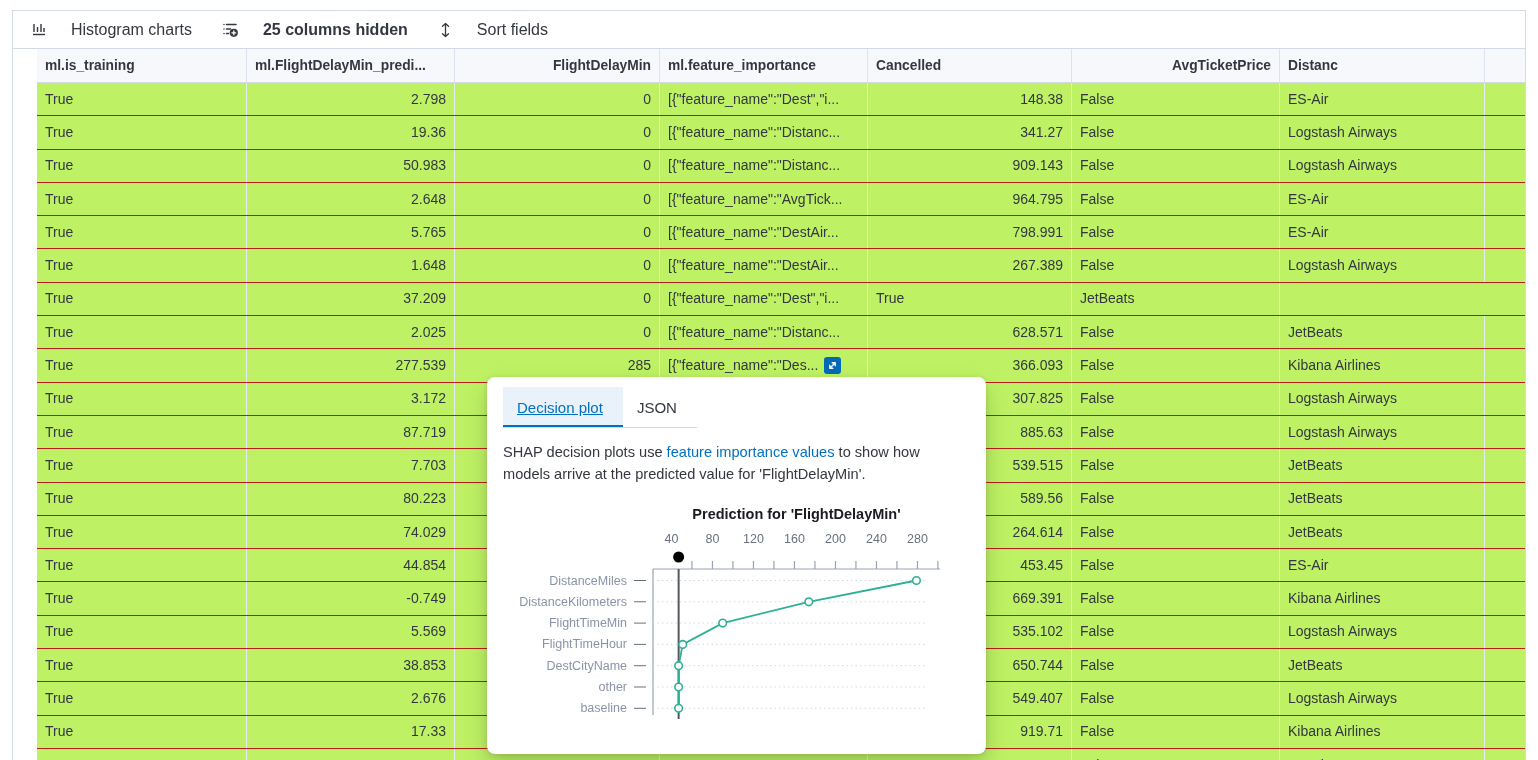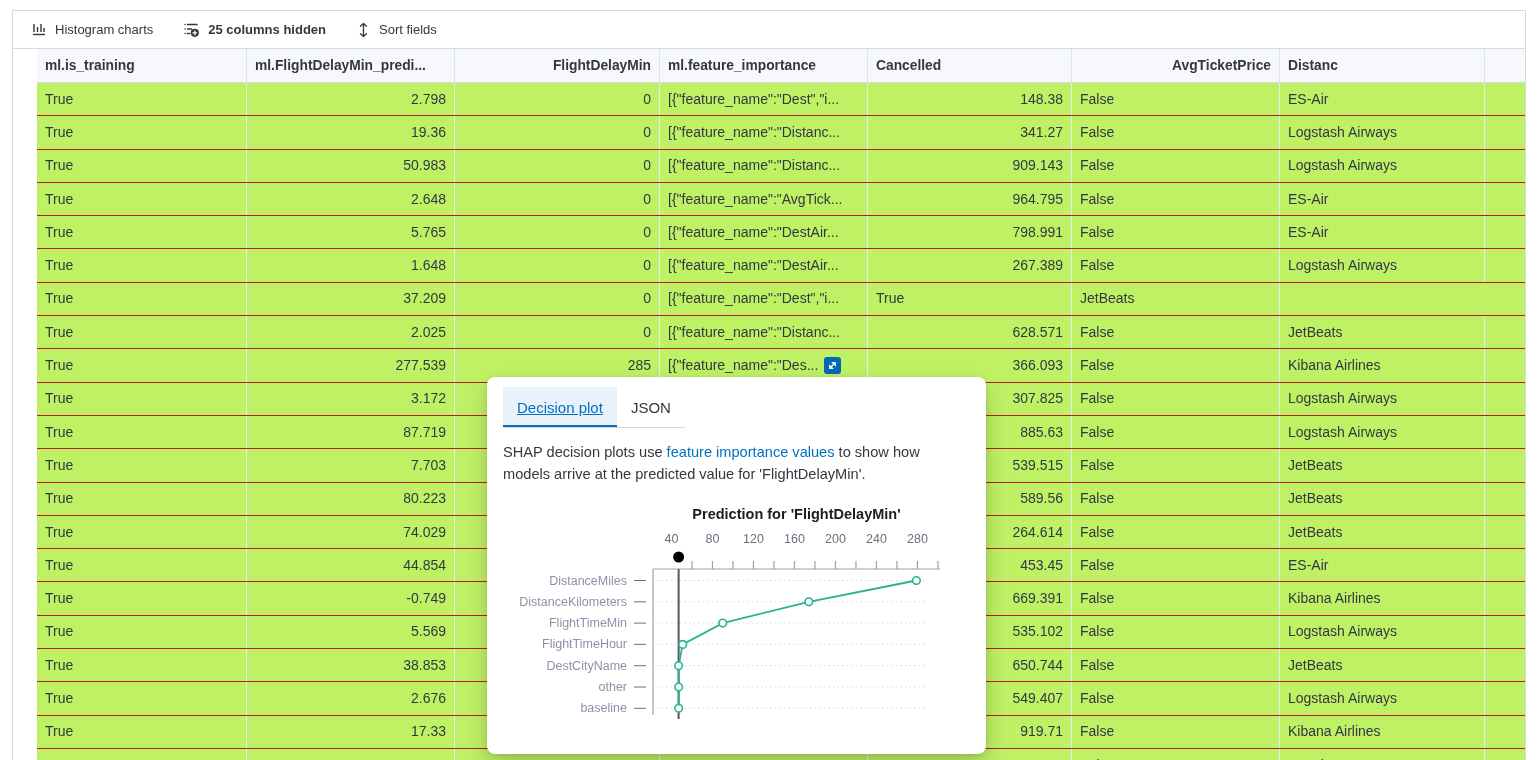--- a/index.html
+++ b/index.html
@@ -4,42 +4,42 @@
 <style>
   * { margin:0; padding:0; box-sizing:border-box; }
   html,body { width:1538px; height:760px; overflow:hidden; background:#fff;
     font-family:"Liberation Sans","DejaVu Sans",sans-serif; color:#343741; }
 
   .grid-container { position:absolute; left:12px; top:10px; width:1514px; height:750px;
     border:1px solid #D3DAE6; border-bottom:none; overflow:hidden; background:#fff; }
 
   .toolbar { height:38px; display:flex; align-items:center; gap:30px; padding-left:18px;
     border-bottom:1px solid #D3DAE6; background:#fff; }
-  .toolbar-btn { display:flex; align-items:center; gap:8px; font-size:13px; color:#343741;
+  .toolbar-btn { display:flex; align-items:center; gap:24px; font-size:16px; color:#343741;
     background:none; border:none; cursor:pointer; font-family:inherit; }
   .toolbar-btn.bold { font-weight:bold; }
   .toolbar-btn svg { display:block; }
 
   .header-row, .row { display:grid;margin-left:24px; }
   .header-row { background:#F7F8FC; border-bottom:1px solid #D3DAE6; height:34px; }
   .row { height:33.3px; border-bottom:1px solid #b91c1c; background:#bef264; }
   .cell { padding:0 8px; font-size:14px; line-height:33px; white-space:nowrap; overflow:hidden;
     border-right:1px solid #E6EAF2; display:flex; align-items:center; gap:6px; }
   .header-row .cell { font-weight:bold; font-size:13.8px; line-height:34px; border-right:1px solid #DDE3EE; }
   .cell:last-child { border-right:none; }
   .cell.right { justify-content:flex-end; }
 
   .expand-btn { width:17px; height:17px; border-radius:3px; background:#006BB4; border:none;
     display:inline-flex; align-items:center; justify-content:center; cursor:pointer; flex:none; }
 
   .popup { position:absolute; left:487px; top:377px; width:499px; height:377px; background:#fff;
     border-radius:8px; box-shadow:0 1px 5px rgba(0,0,0,.12), 0 12px 24px rgba(0,0,0,.18);
     z-index:10; overflow:hidden; }
   .tabs { display:flex; margin:10px 16px 0 16px; width:fit-content; border-bottom:1px solid #D3DAE6; }
-  .tab { padding:12px 14px 11px 14px; font-size:15px; cursor:pointer; color:#343741; background:none;
+  .tab { padding:12px 20px 11px 14px; font-size:15px; cursor:pointer; color:#343741; background:none;
     border:none; font-family:inherit; }
   .tab.selected { color:#0071C2; text-decoration:underline; background:#E9F1FA;
     box-shadow:inset 0 -2px 0 #0071C2; }
   .popup-desc { margin:13px 16px 16px 16px; font-size:14.6px; line-height:22px; color:#343741; }
   .popup-desc a { color:#0071C2; text-decoration:none; cursor:pointer; }
   .chart-wrap { position:absolute; left:0; top:120px; width:400px; height:250px; }
 </style>
 </head>
 <body>
 

